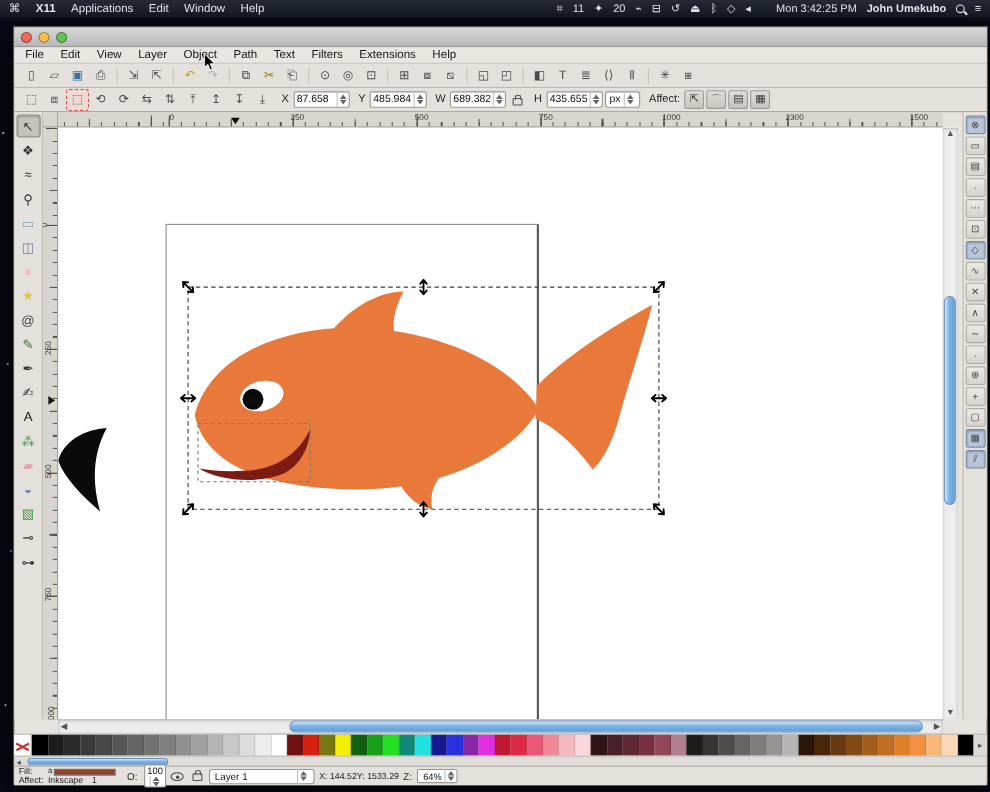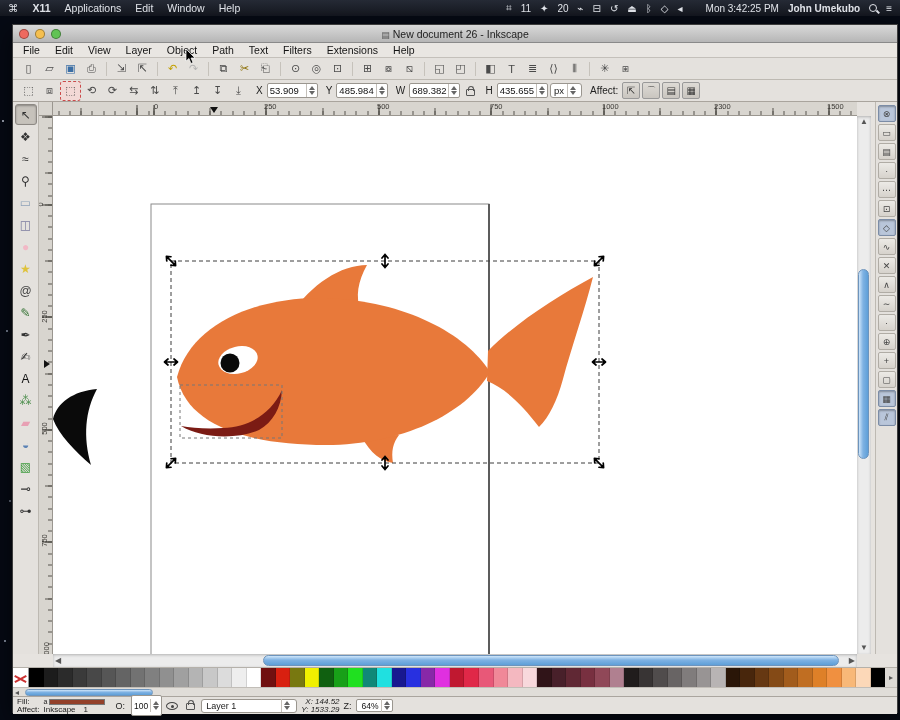--- a/index.html
+++ b/index.html
@@ -80,21 +80,21 @@
   #palscroll{left:0;top:662px;width:884px;height:9px;background:#e0ddd8;border-top:1px solid #c2beb8;}
   
   #status{left:0;top:671px;width:884px;height:18px;background:#e4e1dd;border-top:1px solid #aaa59e;display:flex;align-items:center;font-size:9px;color:#222;padding:0 4px;gap:4px;}
   .fs-col{display:flex;flex-direction:column;line-height:8px;font-size:8px;}
   .fillsw{width:56px;height:6px;border:1px solid #777;}
   .eye{width:12px;height:8px;border:1px solid #444;border-radius:50%;position:relative;}
   .eye::after{content:"";position:absolute;left:4px;top:2px;width:3px;height:3px;border-radius:50%;background:#444;}
   .layersel{display:flex;align-items:center;background:#fff;border:1px solid #9a968f;border-radius:3px;height:14px;padding:0 4px;gap:4px;min-width:96px;font-size:9px;}
   #status .msg{flex:1;font-size:9.5px;white-space:nowrap;overflow:hidden;color:#1a1a1a;}
   #status .msg b{font-weight:bold;}
-  .xy{display:flex;flex-direction:column;align-items:flex-end;font-size:8px;line-height:8px;font-family:"DejaVu Sans Mono","Liberation Mono",monospace;font-style:italic;}
+  .xy{display:flex;flex-direction:row;align-items:flex-end;font-size:8px;line-height:8px;font-family:"DejaVu Sans Mono","Liberation Mono",monospace;}
   
   .cursor{pointer-events:none;}
 </style>
 </head>
 <body>
 
 <div id="stage">
   <div class="stars"></div>
 
   <div id="macbar" class="abs">
@@ -127,21 +127,20 @@
       <span>≡</span>
     </div>
   </div>
 
   <div id="win" class="abs">
 
     <div id="titlebar" class="abs">
       <span class="tl" style="background: rgb(238, 106, 95);"></span>
       <span class="tl" style="background: rgb(245, 191, 79);"></span>
       <span class="tl" style="background: rgb(97, 195, 84);"></span>
-      <span id="title"><span class="ticon">▤</span><span>New document 26 - Inkscape</span></span>
     </div>
 
     <div id="menubar" class="abs">
       <span>File</span>
       <span>Edit</span>
       <span>View</span>
       <span>Layer</span>
       <span>Object</span>
       <span>Path</span>
       <span>Text</span>
@@ -292,21 +291,21 @@
           </button>
           <button class="tbtn">
             <span>↧</span>
           </button>
           <button class="tbtn">
             <span>⤓</span>
           </button>
         </span>
       <span class="lbl">X</span>
       <span class="field">
-          <span class="val">53.909</span>
+          <span class="val">87.658</span>
           <span class="steppers">
             <i class="up"></i>
             <i class="dn"></i>
           </span>
         </span>
       <span class="lbl">Y</span>
       <span class="field">
           <span class="val">485.984</span>
           <span class="steppers">
             <i class="up"></i>
@@ -613,21 +612,21 @@
         <span style="display:flex;align-items:center;gap:2px;">
           <span style="font-size:7px;">a</span>
           <span class="fillsw" style="background: rgb(147, 64, 42);"></span>
         </span>
         <span style="display:flex;gap:8px;">
           <span>Inkscape</span>
           <span>1</span>
         </span>
       </span>
       <span class="lbl">O:</span>
-      <span class="field" style="height:21px;">
+      <span class="field" style="height:21px;flex-direction:column;">
           <span class="val" style="min-width:18px;font-size:8.5px;">100</span>
           <span class="steppers">
             <i class="up"></i>
             <i class="dn"></i>
           </span>
         </span>
       <span class="eye"></span>
       <span class="minilock" style="margin-top:2px;"></span>
       <span class="layersel">
           <span>Layer 1</span>

